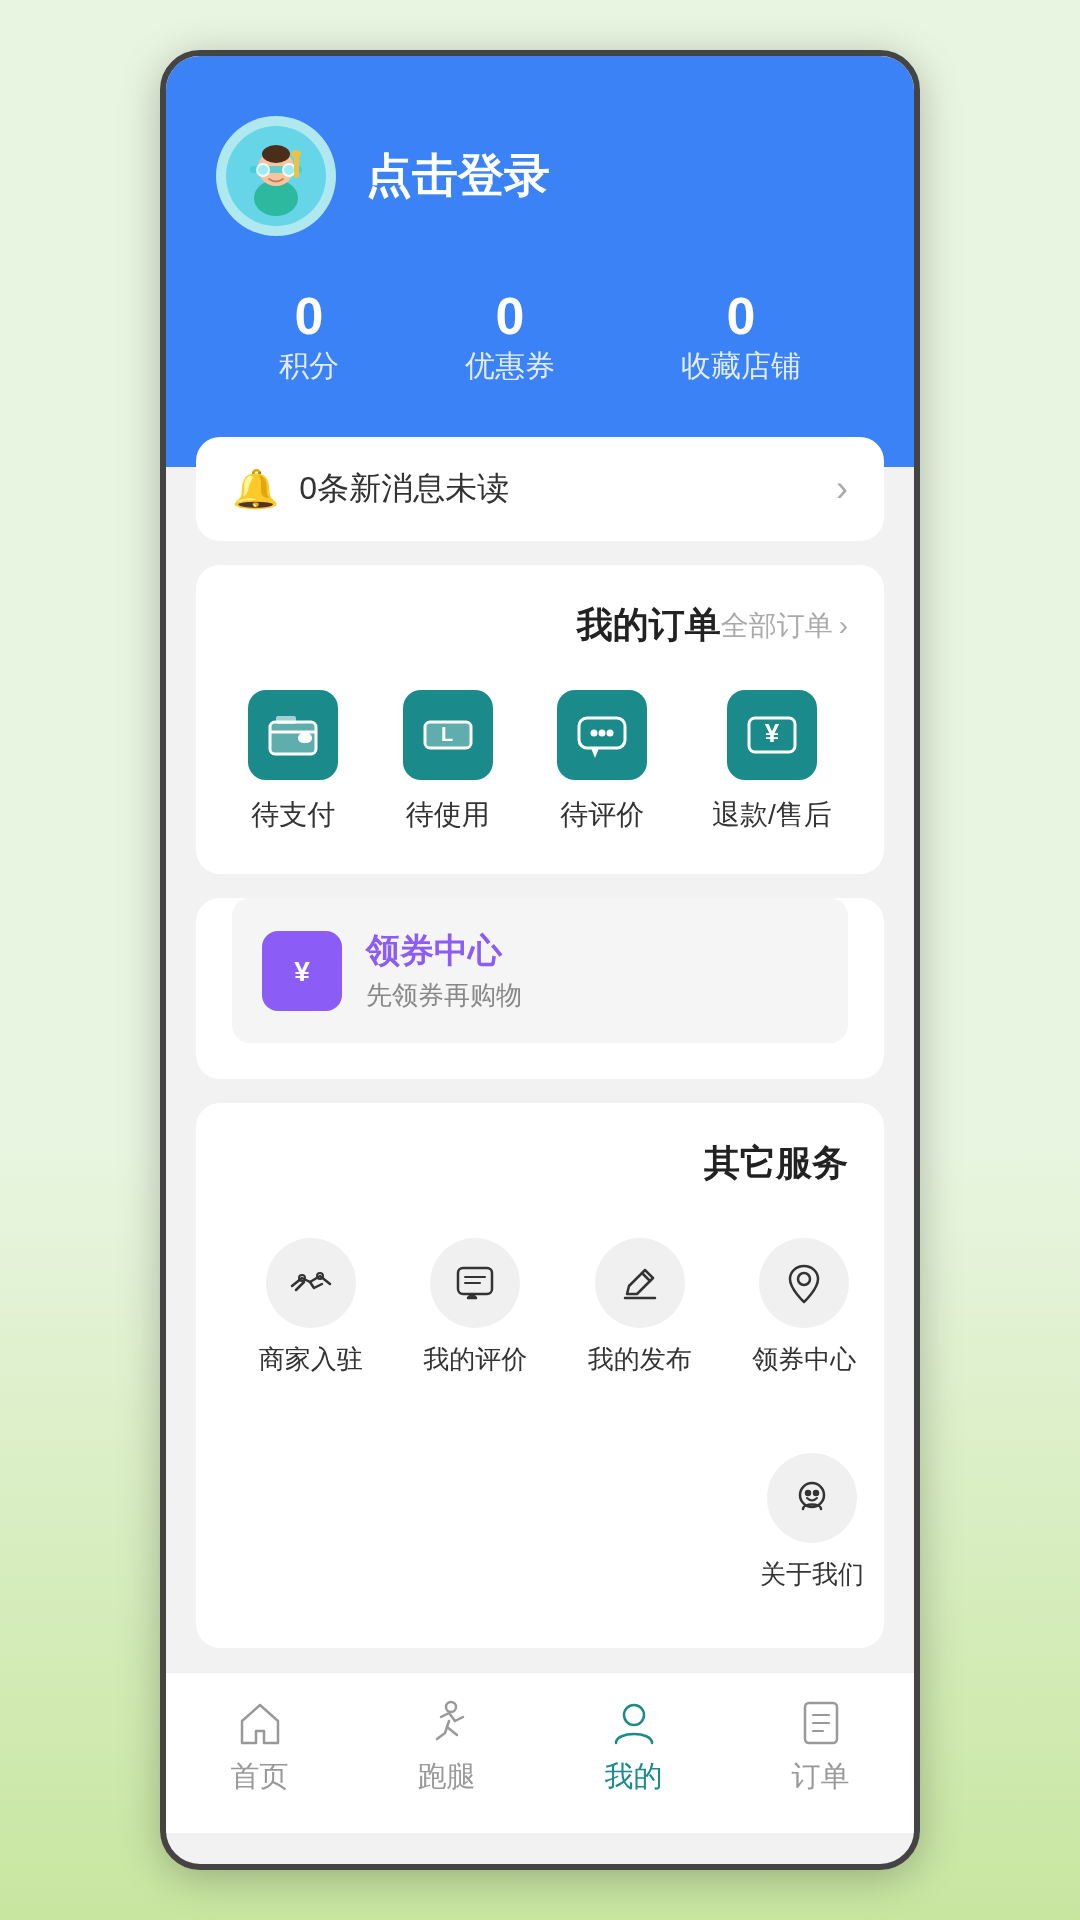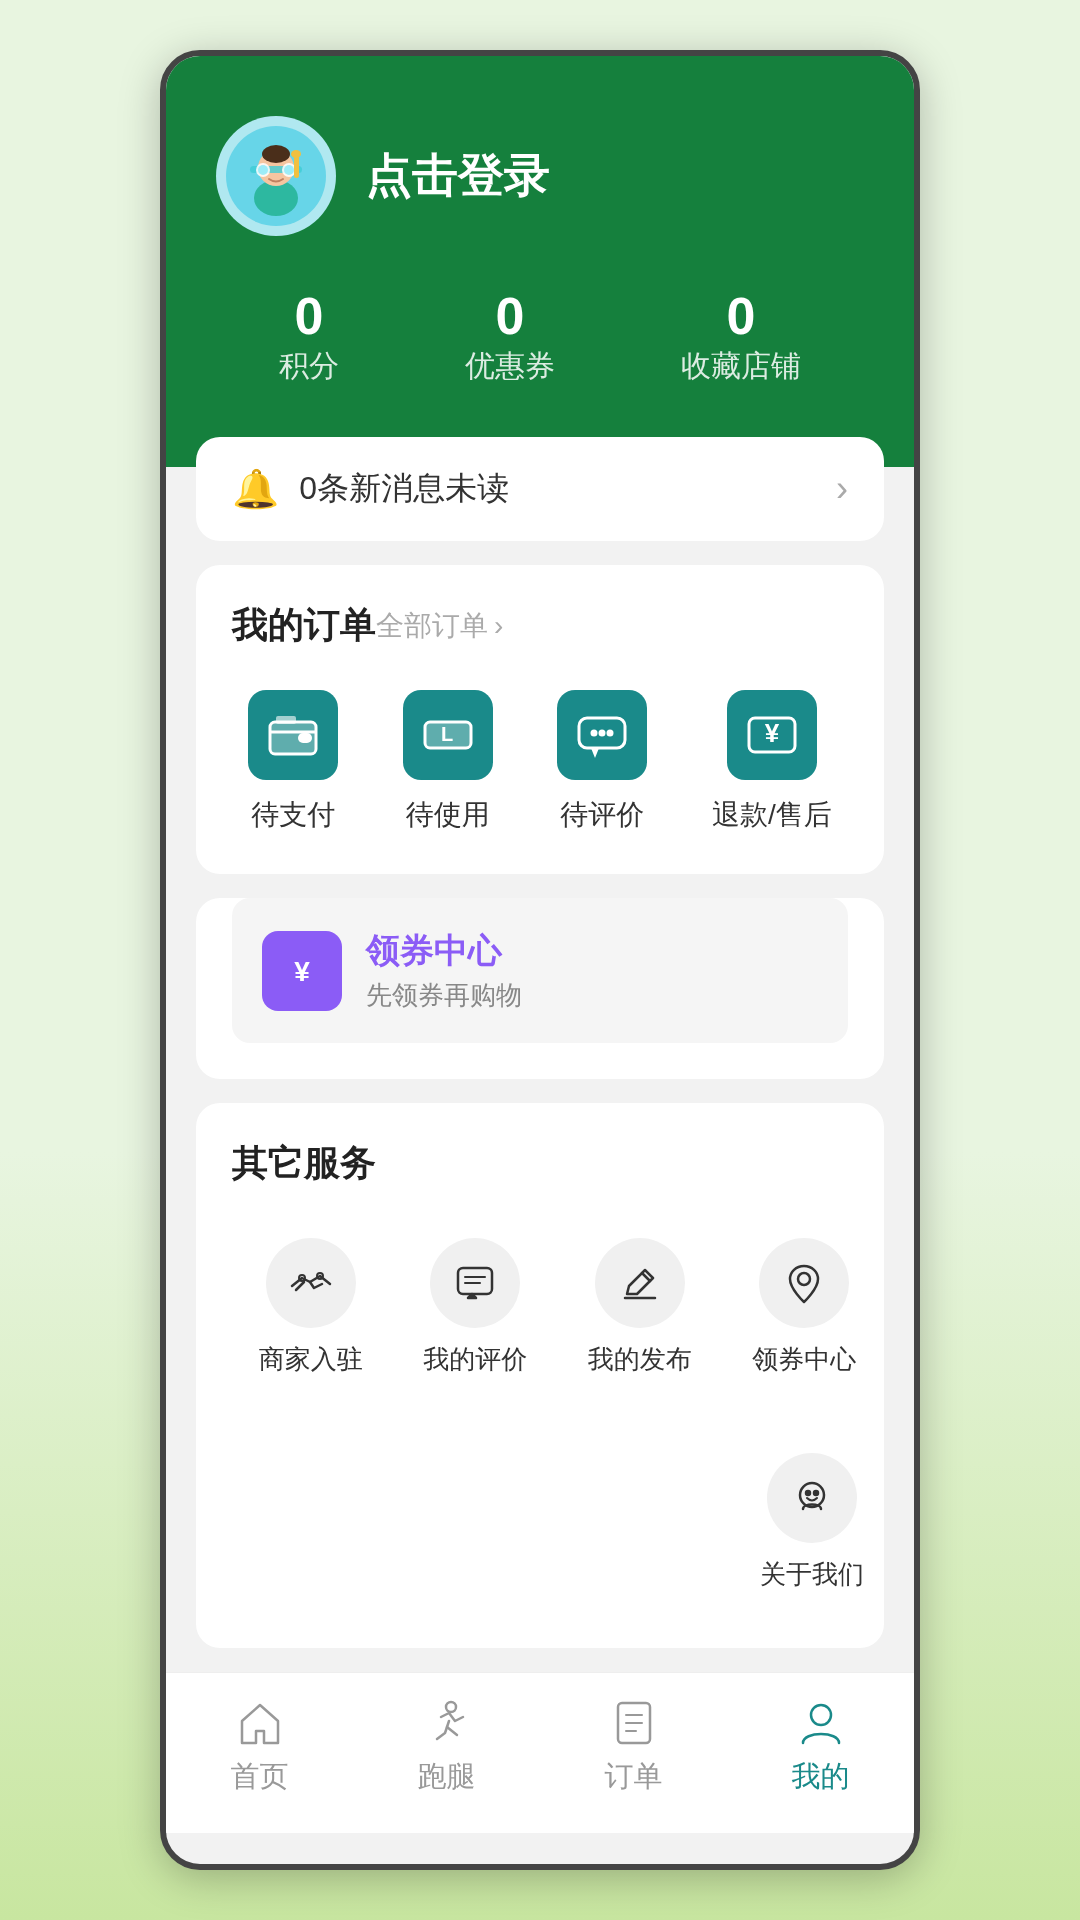--- a/index.html
+++ b/index.html
@@ -20,21 +20,21 @@
       border-radius: 40px;
       overflow: hidden;
       margin: 50px auto;
       box-shadow: 0 8px 40px rgba(0,0,0,0.25);
       border: 6px solid #444;
       position: relative;
     }
 
     
     .header {
-      background: #15803d;
+      background: #3b82f6;
       padding: 60px 50px 80px 50px;
       position: relative;
     }
     .profile-row {
       display: flex;
       align-items: center;
       gap: 30px;
       margin-bottom: 50px;
     }
     .avatar-circle {
@@ -113,21 +113,21 @@
     }
     .chevron-right {
       font-size: 36px;
       color: #aaa;
     }
 
     
     .section-header {
       display: flex;
       align-items: center;
-      justify-content: flex-start;
+      justify-content: flex-end;
       padding: 36px 36px 20px 36px;
     }
     .section-title {
       font-size: 36px;
       font-weight: bold;
       color: #222;
     }
     .section-link {
       font-size: 28px;
       color: #aaa;
@@ -514,32 +514,32 @@
     <div class="nav-item">
       <svg viewBox="0 0 52 52" xmlns="http://www.w3.org/2000/svg">
         <circle cx="30" cy="10" r="5" stroke="#999" stroke-width="2.5" fill="none"></circle>
         <path d="M20 20 L28 16 L34 24 L42 20" stroke="#999" stroke-width="2.5" fill="none" stroke-linecap="round" stroke-linejoin="round"></path>
         <path d="M28 24 L24 36 L16 42" stroke="#999" stroke-width="2.5" fill="none" stroke-linecap="round" stroke-linejoin="round"></path>
         <path d="M26 30 L36 38" stroke="#999" stroke-width="2.5" fill="none" stroke-linecap="round"></path>
       </svg>
       <span class="nav-label">跑腿</span>
     </div>
 
+    <div class="nav-item active">
+      <svg viewBox="0 0 52 52" xmlns="http://www.w3.org/2000/svg">
+        <circle cx="26" cy="18" r="10" stroke="#1a8a8a" stroke-width="2.5" fill="none"></circle>
+        <path d="M8 46 C8 34 44 34 44 46" stroke="#1a8a8a" stroke-width="2.5" fill="none" stroke-linecap="round"></path>
+      </svg>
+      <span class="nav-label">我的</span>
+    </div>
+
     <div class="nav-item">
       <svg viewBox="0 0 52 52" xmlns="http://www.w3.org/2000/svg">
         <rect x="10" y="6" width="32" height="40" rx="4" stroke="#999" stroke-width="2.5" fill="none"></rect>
         <line x1="18" y1="18" x2="34" y2="18" stroke="#999" stroke-width="2" stroke-linecap="round"></line>
         <line x1="18" y1="26" x2="34" y2="26" stroke="#999" stroke-width="2" stroke-linecap="round"></line>
         <line x1="18" y1="34" x2="28" y2="34" stroke="#999" stroke-width="2" stroke-linecap="round"></line>
       </svg>
       <span class="nav-label">订单</span>
     </div>
-
-    <div class="nav-item active">
-      <svg viewBox="0 0 52 52" xmlns="http://www.w3.org/2000/svg">
-        <circle cx="26" cy="18" r="10" stroke="#1a8a8a" stroke-width="2.5" fill="none"></circle>
-        <path d="M8 46 C8 34 44 34 44 46" stroke="#1a8a8a" stroke-width="2.5" fill="none" stroke-linecap="round"></path>
-      </svg>
-      <span class="nav-label">我的</span>
-    </div>
   </div>
 
 </div>
 
 </body></html>

